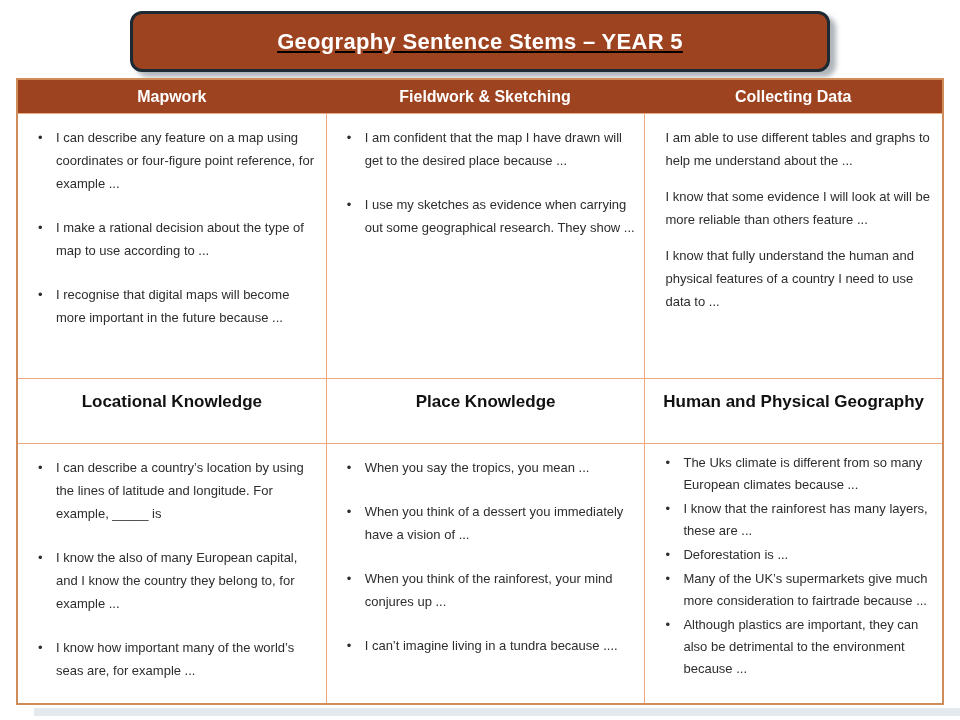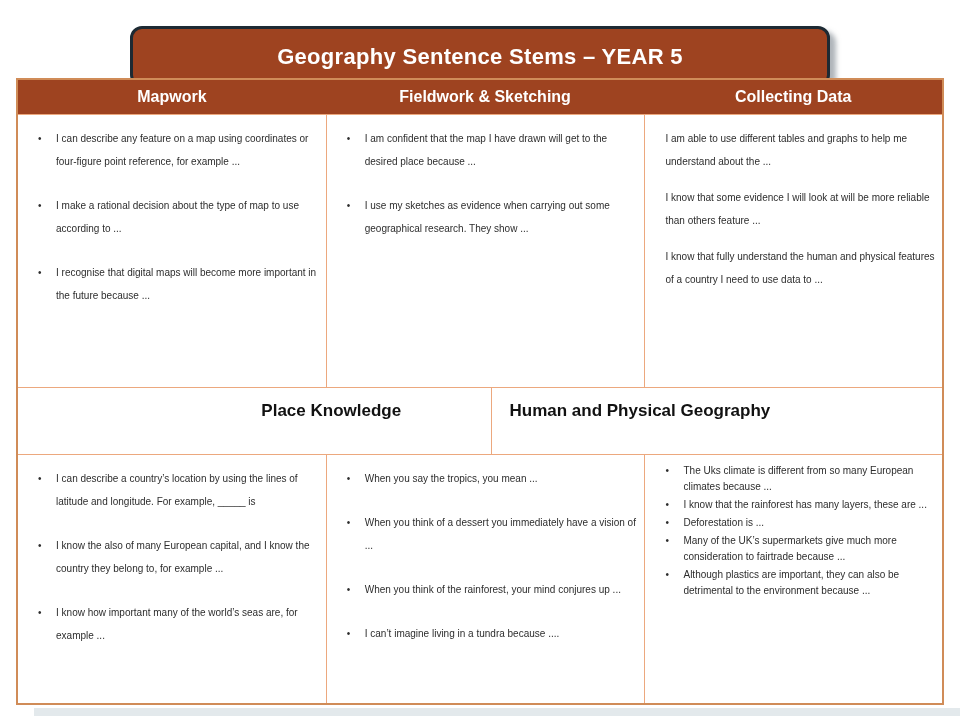--- a/index.html
+++ b/index.html
@@ -7,36 +7,36 @@
   body {
     background:#ffffff;
     font-family:"Liberation Sans", sans-serif;
     position:relative;
     overflow:hidden;
   }
   .page { position:absolute; inset:0; background:#ffffff; }
 
   
   .title-box {
-    position:absolute; left:130px; top:26px; width:700px; height:61px;
+    position:absolute; left:130px; top:11px; width:700px; height:61px;
     background:#9E4320;
     border:3px solid #1d2a33;
     border-radius:12px;
     box-shadow:6px 5px 5px rgba(110,120,130,0.55);
-    display:flex; align-items:center; justify-content:center;
+    display:flex; align-items:center; justify-content:center;text-decoration:underline;
   }
   .title-box h1 { color:#ffffff; font-size:22px; font-weight:bold; letter-spacing:0.3px; }
 
   
   .gtable {
     position:absolute; left:16px; top:78px; width:928px; height:627px;
     border:2px solid #D08C58; background:#ffffff;
     display:flex; flex-direction:column;
   }
-  .row { display:flex; width:100%;justify-content:center; }
+  .row { display:flex; width:100%; }
   .cell { position:relative; }
   .c1 { width:33.3%; } .c2 { width:34.5%; } .c3 { width:32.2%; }
 
   .head1 { background:#9E4320; height:34px; }
   .head1 .cell {
     display:flex; align-items:center; justify-content:center;
     color:#ffffff; font-weight:bold; font-size:16px;
   }
 
   .body1 { height:273px; border-top:1.5px solid #ECA87E; }
@@ -44,31 +44,31 @@
   .head2 .cell { padding-top:13px; text-align:center; font-weight:bold; font-size:17px; color:#111111; }
   .body2 { flex:1; border-top:1.5px solid #ECA87E; }
 
   .body1 .cell + .cell, .body2 .cell + .cell, .head2 .cell + .cell {
     border-left:1.5px solid #ECA87E;
   }
 
   ul.stems { list-style:none; padding:12px 6px 0 12px; }
   ul.stems li {
     position:relative; padding-left:26px;
-    font-size:10px; line-height:23px; color:#2d2d2d;
+    font-size:13px; line-height:23px; color:#2d2d2d;
     margin-bottom:21px;
   }
   ul.stems li::before { content:"\2022"; position:absolute; left:8px; top:0; color:#2d2d2d; }
 
   ul.stems.nobullet { padding:12px 4px 0 10px; }
   ul.stems.nobullet li { padding-left:10px; margin-bottom:13px; }
   ul.stems.nobullet li::before { content:""; }
 
   ul.stems.tight { padding-top:8px; }
-  ul.stems.tight li { margin-bottom:2px; line-height:16px; }
+  ul.stems.tight li { margin-bottom:2px; line-height:22px; }
 
   .bottom-strip {
     position:absolute; left:34px; top:708px; width:926px; height:8px;
     background:#E3E9EC;
   }
 </style>
 </head>
 <body>
 
 <div class="page">
@@ -102,20 +102,21 @@
       <div class="cell c3">
         <ul class="stems nobullet">
           <li>I am able to use different tables and graphs to help me understand about the ...</li>
           <li>I know that some evidence I will look at will be more reliable than others feature ...</li>
           <li>I know that fully understand the human and physical features of a country I need to use data to ...</li>
         </ul>
       </div>
     </div>
 
     <div class="row head2">
+      <div class="cell c1">Locational Knowledge</div>
       <div class="cell c2">Place Knowledge</div>
       <div class="cell c3">Human and Physical Geography</div>
     </div>
 
     <div class="row body2">
       <div class="cell c1">
         <ul class="stems">
           <li>I can describe a country’s location by using the lines of latitude and longitude. For example, _____ is</li>
           <li>I know the also of many European capital, and I know the country they belong to, for example ...</li>
           <li>I know how important many of the world’s seas are, for example ...</li>

